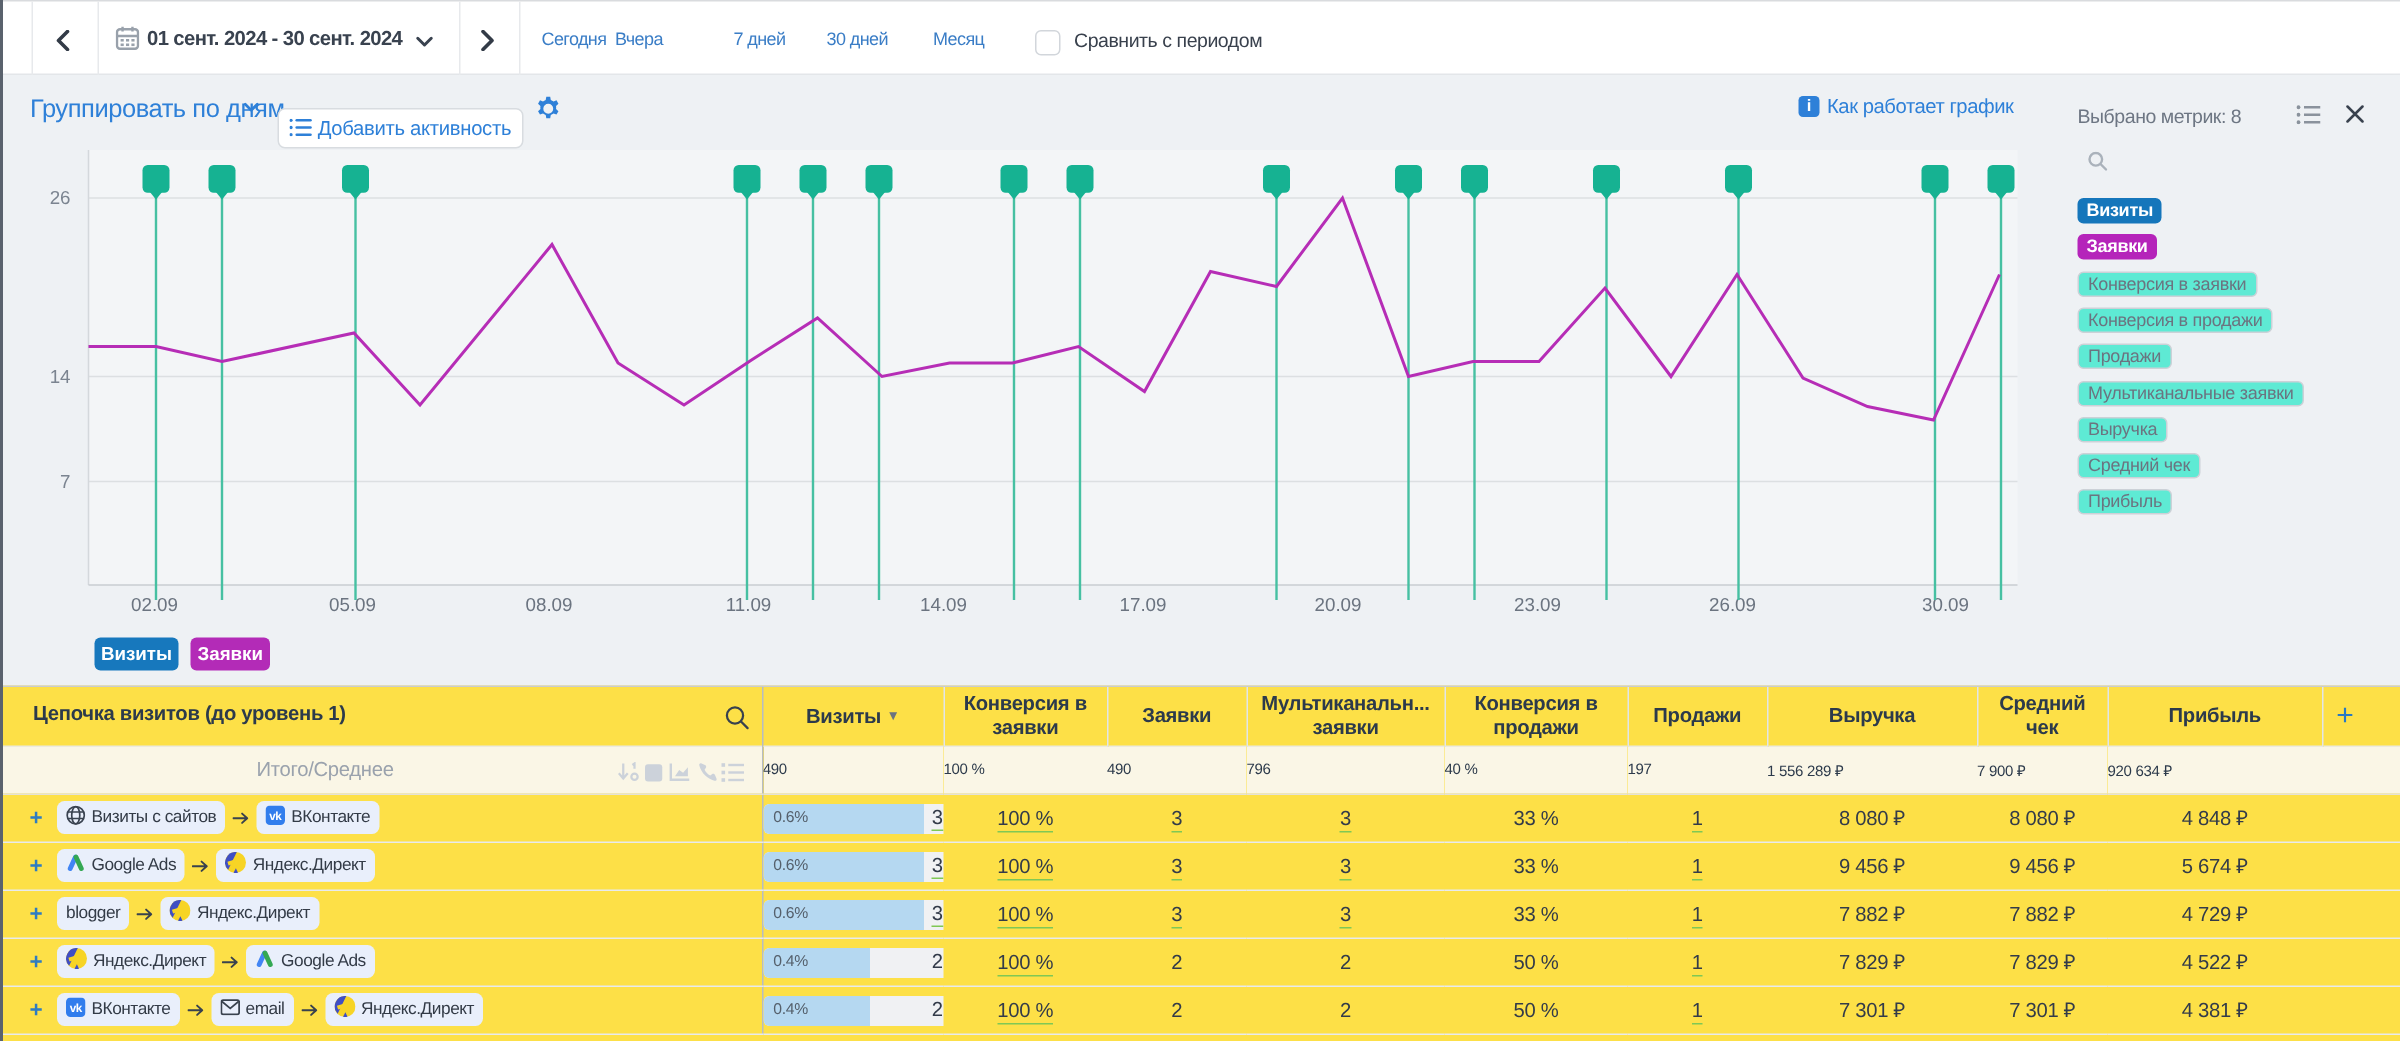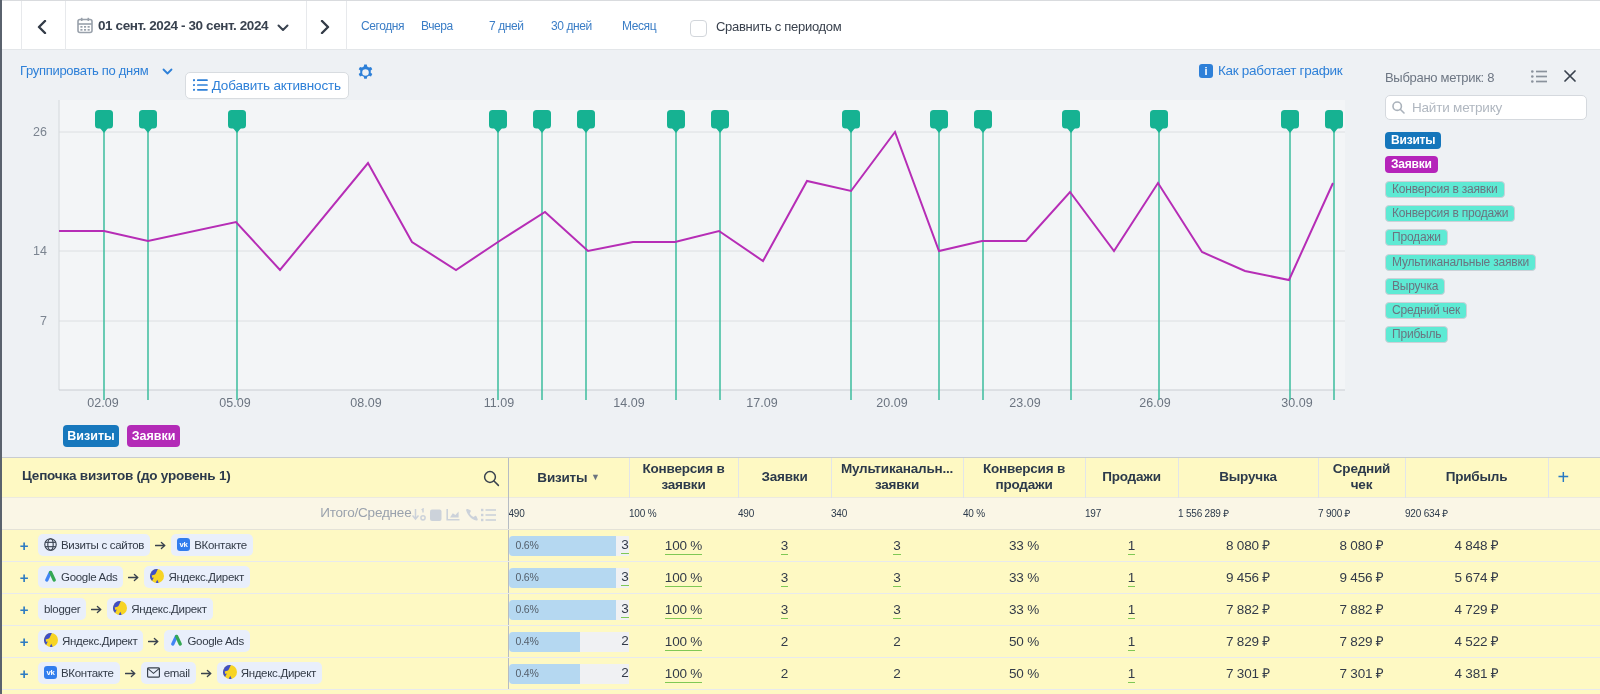--- a/index.html
+++ b/index.html
@@ -9,44 +9,44 @@
 
 #topbar{position:absolute;left:0;top:0;width:1600px;height:50px;background:#fff;border-top:1px solid #d9dbde;border-bottom:1px solid #e3e6e9}
 #leftedge{position:absolute;left:0;top:0;width:2px;height:694px;background:#5a626d;z-index:50}
 .vsep{position:absolute;top:0;width:1px;height:49px;background:#e7e9ec}
 .qlink{position:absolute;top:18px;font-size:12px;color:#3a7dc6;letter-spacing:-0.4px}
 #cmplbl{position:absolute;left:716px;top:18px;font-size:13px;color:#39414d;letter-spacing:-0.3px}
 #checkbox{position:absolute;left:690px;top:19px;width:17px;height:17px;border:1px solid #d2d6db;border-radius:4px;background:#fff}
 .datetxt{position:absolute;left:98px;top:17px;font-size:13.5px;color:#39424f;font-weight:bold;letter-spacing:-0.4px;white-space:nowrap}
 
 #mid{position:absolute;left:0;top:50px;width:1600px;height:407px;background:#eef1f4}
-#toolbar-group{position:absolute;left:20px;top:13px;font-size:13px;color:#2e80d8;letter-spacing:-0.3px}
+#toolbar-group{position:absolute;left:20px;top:13px;font-size:17px;color:#2e80d8;letter-spacing:-0.3px}
 #btn-activity{position:absolute;left:185px;top:22px;width:164px;height:27px;background:#fff;border:1px solid #d8dce0;border-radius:5px;font-size:13.5px;color:#2e80d8;text-align:center;line-height:25px;white-space:nowrap;letter-spacing:-0.2px}
 #howlink{position:absolute;left:1218px;top:13px;font-size:13.5px;color:#2e80d8;letter-spacing:-0.3px;white-space:nowrap}
 #infoicon{position:absolute;left:1199px;top:14px;width:14px;height:14px;background:#2e80d8;border-radius:3px;color:#fff;font-size:11px;font-weight:bold;text-align:center;line-height:14px}
 
 .lgd{position:absolute;height:22px;border-radius:4px;color:#fff;font-size:12.5px;font-weight:bold;line-height:22px;text-align:center;top:375px}
 
 #sidebar{position:absolute;left:1371px;top:0;width:229px;height:407px}
 #sb-title{position:absolute;left:14px;top:20px;font-size:13px;color:#6d7683;letter-spacing:-0.3px}
 #sb-search{position:absolute;left:14px;top:45px;width:202px;height:25px;border:1px solid #d5d9de;border-radius:5px;background:#fff;font-size:13.5px;color:#b0b7c0;line-height:23px;padding-left:26px;letter-spacing:-0.2px}
 .tag{position:absolute;left:14px;height:17px;border-radius:4px;font-size:12px;line-height:17px;padding:0 6px;white-space:nowrap;letter-spacing:-0.2px}
 .tag.on{color:#fff;font-weight:bold}
 .tag.off{background:#5eead4;border:1px solid #ccd1d7;color:#6b7480;line-height:15px}
 
-#tablewrap{position:absolute;left:0;top:457px;width:1600px;height:237px;background:#fef9c3;border-top:1px solid #c8ccd1}
+#tablewrap{position:absolute;left:0;top:457px;width:1600px;height:237px;background:#fde047;border-top:1px solid #c8ccd1}
 table{border-collapse:collapse;table-layout:fixed;width:1600px}
 th,td{overflow:hidden;white-space:nowrap}
 thead th{height:39px;font-size:13.5px;color:#2c3a4b;text-align:center;vertical-align:middle;border-right:1px solid #e2e5e9;font-weight:bold;line-height:16px;letter-spacing:-0.2px}
 thead th:first-child{text-align:left;padding-left:22px;font-size:13.5px;letter-spacing:-0.2px}
 thead th:last-child{border-right:none}
 tr.itogo td{height:32px;background:#faf6e6;border-top:1px solid #eceadf;border-bottom:1px solid #e4e2d8;font-weight:normal;font-size:10px;color:#2c3a4b;text-align:left;letter-spacing:-0.2px}
 tr.data td{height:32px;border-bottom:1px solid #e8eaed;font-size:13.5px;color:#333b49;text-align:center;letter-spacing:-0.2px}
 td.first,th.first{border-right:1px solid #b6bcc4 !important}
-tr.itogo td.first{color:#9aa2ad;font-weight:normal;text-align:right;padding-left:22px;font-size:13.5px}
+tr.itogo td.first{color:#9aa2ad;font-weight:normal;text-align:center;padding-left:22px;font-size:13.5px}
 tr.data td.first{text-align:left;padding-left:0}
 .pill{display:inline-block;background:#e9effb;border-radius:5px;height:22px;line-height:22px;padding:0 6px;font-size:11.5px;color:#333b47;vertical-align:middle;letter-spacing:-0.3px}
 .chev-arrow{display:inline-block;margin:0 5px;vertical-align:middle}
 .plus{display:inline-block;width:38px;padding-left:10px;box-sizing:border-box;color:#2e7cc2;font-weight:bold;font-size:15px;text-align:center;vertical-align:middle}
 .glink{text-decoration:none;border-bottom:1px solid #7fc855;padding-bottom:1px}
 .bar{position:relative;width:127px;height:20px;background:#f0f1f3;border-radius:4px;margin:2px auto 0;overflow:hidden;text-align:left}
 .bar .fill{position:absolute;left:0;top:0;bottom:0;background:#b5d8f1}
 .bar .pct{position:absolute;left:7px;top:3px;font-size:10.5px;color:#55606c}
 .bar .val{position:absolute;right:7px;top:1px;font-size:13.5px;color:#333b49}
 </style>
@@ -77,21 +77,21 @@
         <rect x="3.4" y="12" width="2.1" height="1.7"></rect>
         <rect x="7" y="12" width="2.1" height="1.7"></rect>
         <rect x="10.6" y="12" width="2.1" height="1.7"></rect>
       </g>
     </svg>
   <div class="datetxt">01 сент. 2024 - 30 сент. 2024</div>
   <svg class="abs" style="left:277px;top:23px" width="12" height="8" viewBox="0 0 12 8">
       <path d="M1.5 1.5 L6 6 L10.5 1.5" stroke="#39424f" stroke-width="2" fill="none" stroke-linecap="round" stroke-linejoin="round"></path>
     </svg>
   <div class="qlink" style="left:361px">Сегодня</div>
-  <div class="qlink" style="left:421px">Вчера</div>
+  <div class="qlink" style="left:410px">Вчера</div>
   <div class="qlink" style="left:489px">7 дней</div>
   <div class="qlink" style="left:551px">30 дней</div>
   <div class="qlink" style="left:622px">Месяц</div>
   <div id="checkbox"></div>
   <div id="cmplbl">Сравнить с периодом</div>
 </div>
 
 <div id="mid">
   <div id="toolbar-group">Группировать по дням</div>
   <svg class="abs" style="left:162px;top:18px" width="11" height="8" viewBox="0 0 11 8">
@@ -203,21 +203,20 @@
         </g>
         <g fill="#8a929c">
           <circle cx="1.3" cy="1.5" r="1.3"></circle>
           <circle cx="1.3" cy="6.5" r="1.3"></circle>
           <circle cx="1.3" cy="11.5" r="1.3"></circle>
         </g>
       </svg>
     <svg class="abs" style="left:193px;top:20px" width="12" height="12" viewBox="0 0 12 12">
         <path d="M1 1 L11 11 M11 1 L1 11" stroke="#39424e" stroke-width="1.7" stroke-linecap="round"></path>
       </svg>
-    <div id="sb-search">Найти метрику</div>
     <svg class="abs" style="left:21px;top:51px" width="13" height="13" viewBox="0 0 13 13">
         <circle cx="5.2" cy="5.2" r="4.2" fill="none" stroke="#aab2bb" stroke-width="1.6"></circle>
         <line x1="8.5" y1="8.5" x2="12" y2="12" stroke="#aab2bb" stroke-width="1.6" stroke-linecap="round"></line>
       </svg>
     <div class="tag on" style="top:82px;background:#1576bb">Визиты</div>
     <div class="tag on" style="top:106px;background:#b524ba">Заявки</div>
     <div class="tag off" style="top:131px">Конверсия в заявки</div>
     <div class="tag off" style="top:155px">Конверсия в продажи</div>
     <div class="tag off" style="top:179px">Продажи</div>
     <div class="tag off" style="top:204px">Мультиканальные заявки</div>
@@ -280,21 +279,21 @@
               <g fill="#ccd2da">
                 <rect x="69" y="0.8" width="2.4" height="2.4"></rect>
                 <rect x="69" y="5.8" width="2.4" height="2.4"></rect>
                 <rect x="69" y="10.8" width="2.4" height="2.4"></rect>
               </g>
             </svg>
 </td>
 <td>490</td>
           <td>100 %</td>
           <td>490</td>
-          <td>340</td>
+          <td>796</td>
           <td>40 %</td>
           <td>197</td>
           <td>1 556 289 ₽</td>
           <td>7 900 ₽</td>
           <td>920 634 ₽</td>
           <td></td>
 </tr>
 <tr class="data">
 <td class="first"><span class="plus">+</span><span class="pill"><svg width="13" height="13" viewBox="0 0 15 15" style="vertical-align:-2px;margin-right:4px">
                 <g fill="none" stroke="#3a4351" stroke-width="1.3">

